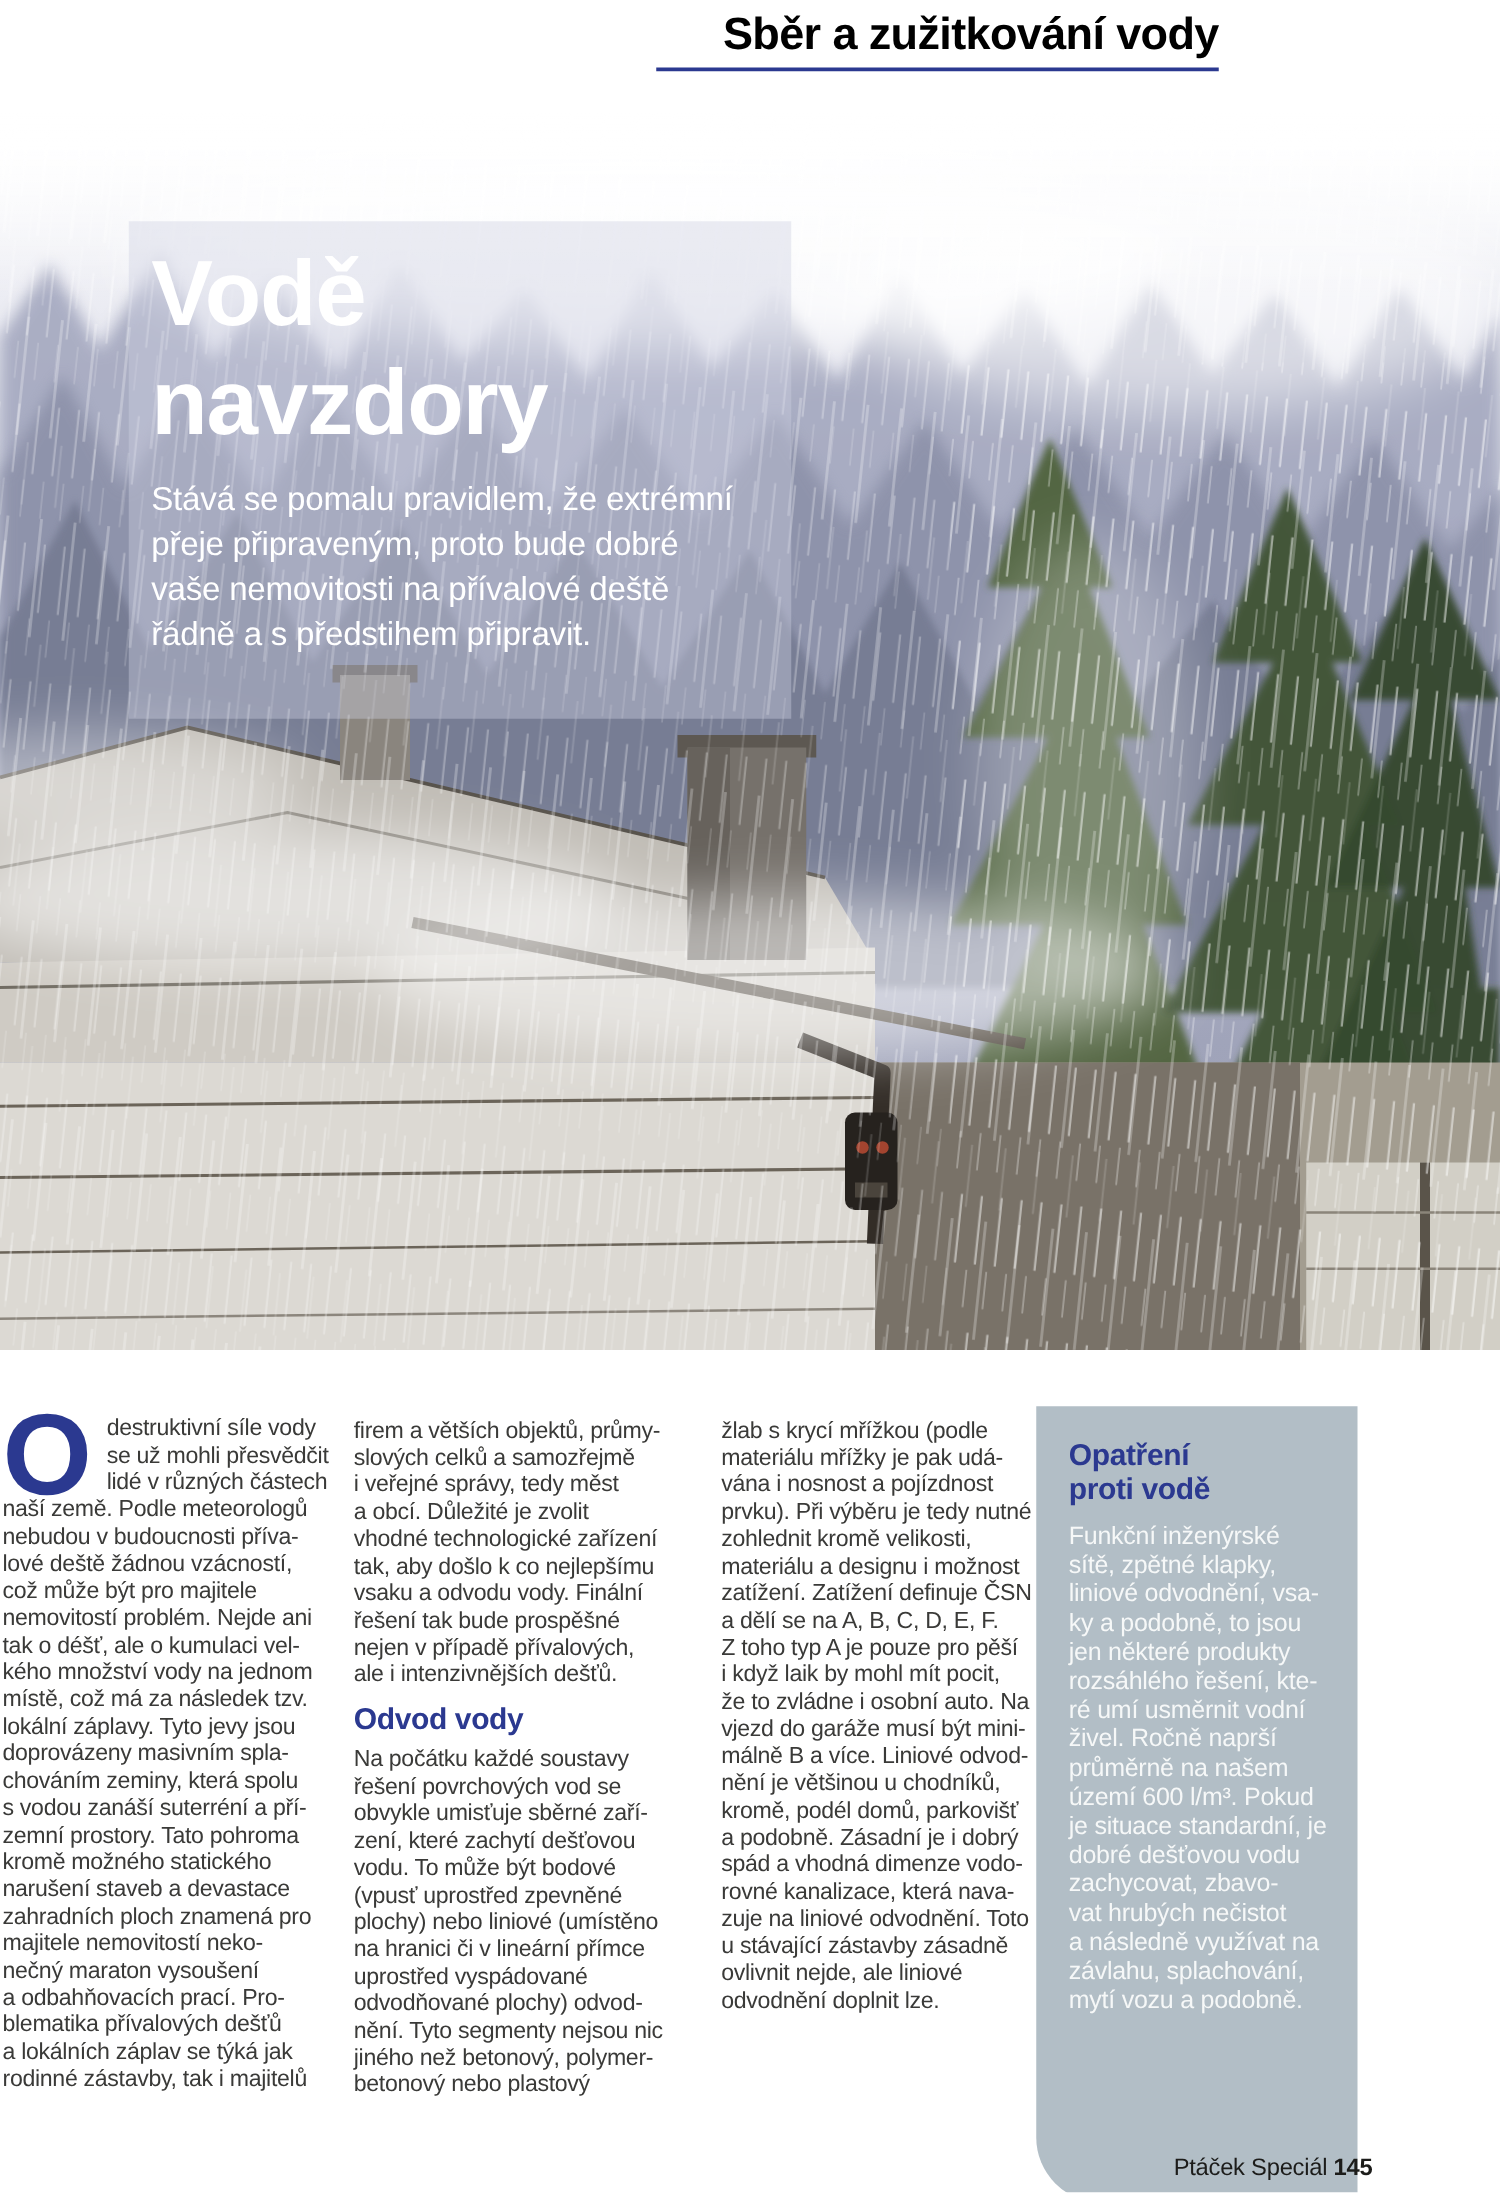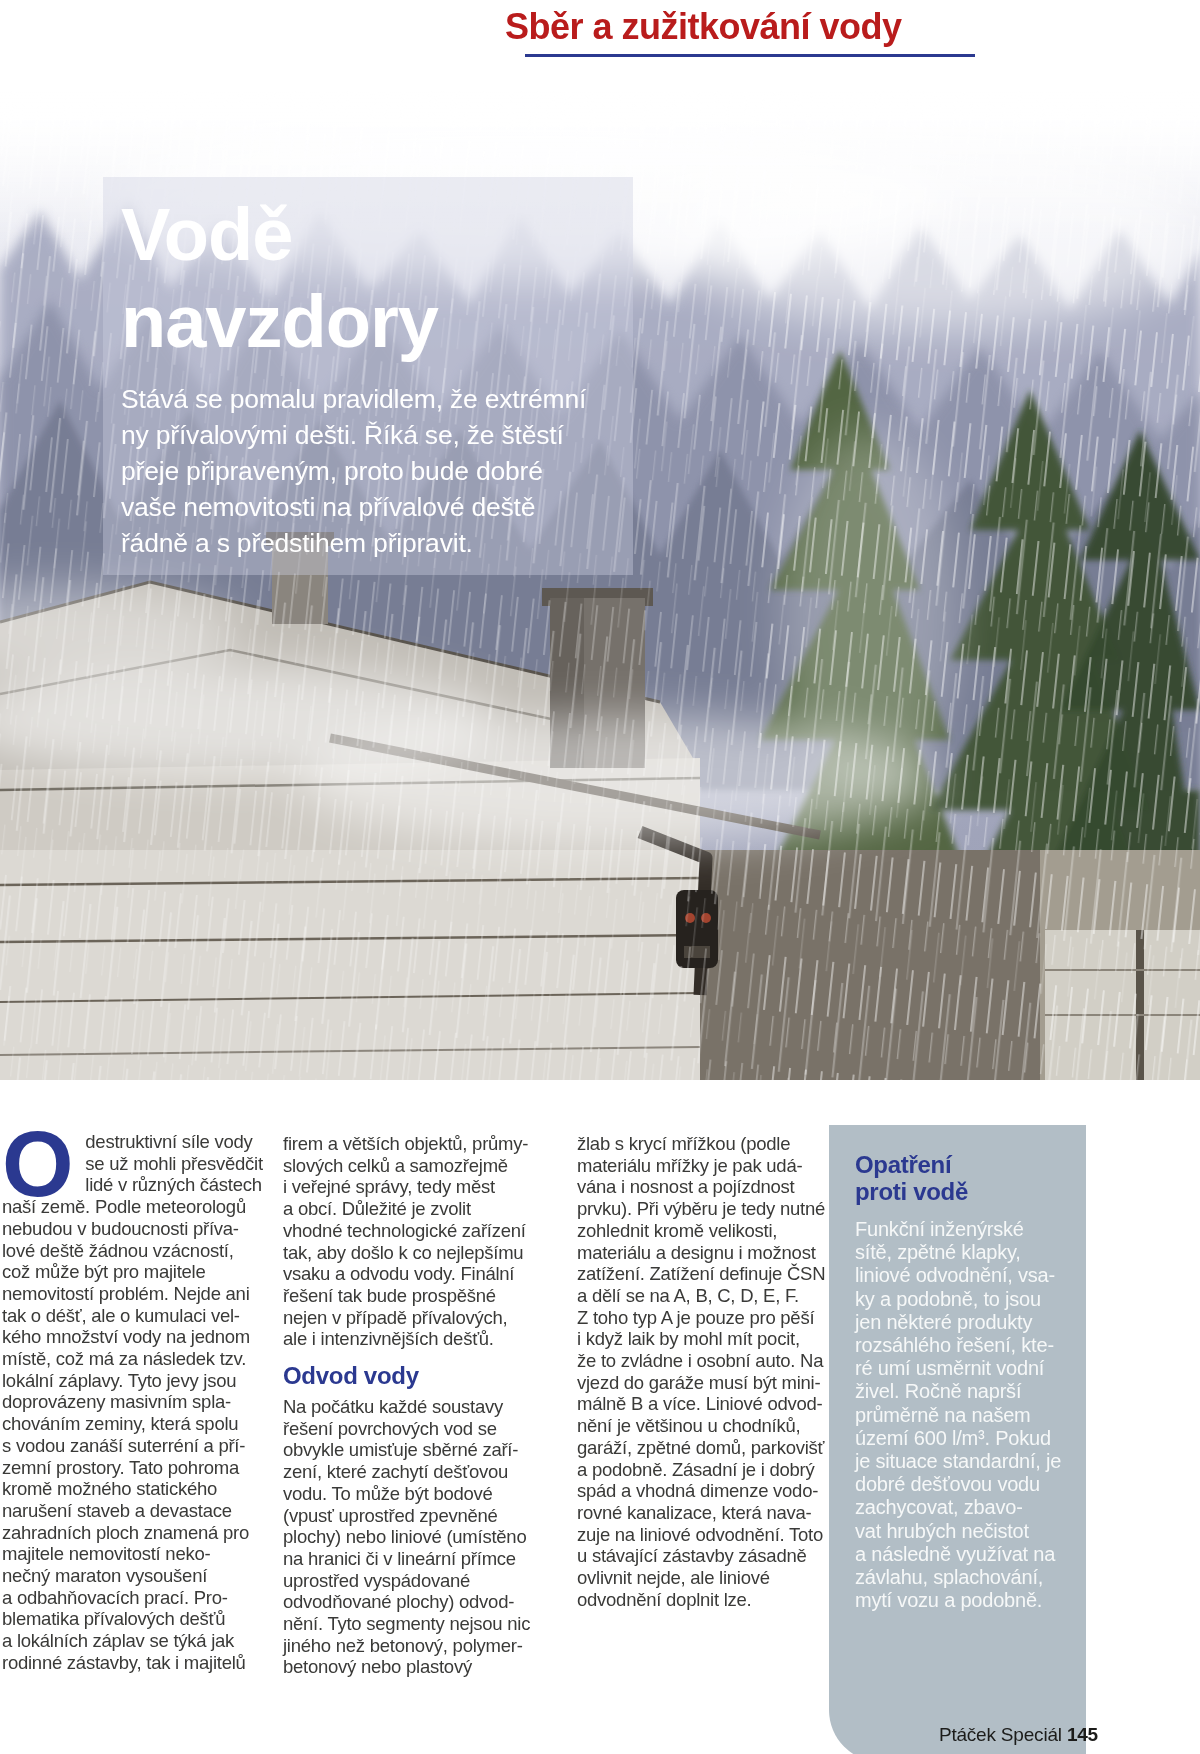--- a/index.html
+++ b/index.html
@@ -1,21 +1,21 @@
 <!DOCTYPE html>
 <html lang="cs"><head>
 <meta charset="utf-8">
 <style>
   html,body{margin:0;padding:0;background:#ffffff;}
   .page{position:relative;width:1200px;height:1754px;background:#ffffff;overflow:hidden;
         font-family:"Liberation Sans", sans-serif;color:#3a3a38;}
 
   
-  .kicker{position:absolute;top:6px;left:505px;width:470px;
-          font-size:36px;font-weight:bold;color:#b91c1c;letter-spacing:-0.5px;margin:0;}
+  .kicker{position:absolute;top:6px;left:505px;width:470px;text-align:right;
+          font-size:36px;font-weight:bold;color:#000000;letter-spacing:-0.5px;margin:0;}
   .kicker-rule{position:absolute;top:54px;left:525px;width:450px;height:3px;background:#2b3990;}
 
   
   .hero{position:absolute;top:90px;left:0;width:1200px;height:990px;margin:0;}
   .hero svg{position:absolute;top:0;left:0;}
   .hero-panel{position:absolute;left:103px;top:87px;width:530px;height:398px;
               background:rgba(206,207,224,0.40);}
   .hero-title{padding:14px 0 0 18px;font-size:74px;line-height:87px;font-weight:bold;
               color:#ffffff;letter-spacing:-1px;}
   .hero-lead{padding:16px 0 0 18px;font-size:26.5px;line-height:36px;color:#ffffff;
@@ -162,21 +162,20 @@
       <rect x="0" y="0" width="1200" height="150" fill="url(#fadeTop)"></rect>
     </svg>
 
     <div class="hero-panel">
       <div class="hero-title">
         <div>Vodě</div>
         <div>navzdory</div>
       </div>
       <div class="hero-lead">
           <div class="tl">Stává se pomalu pravidlem, že extrémní</div>
-          <div class="tl">ny přívalovými dešti. Říká se, že štěstí</div>
           <div class="tl">přeje připraveným, proto bude dobré</div>
           <div class="tl">vaše nemovitosti na přívalové deště</div>
           <div class="tl">řádně a s předstihem připravit.</div>
         </div>
     </div>
   </figure>
 
   <main>
     <div class="bodycol col1">
       <span class="dropcap">O</span>
@@ -249,21 +248,21 @@
           <div class="tl">zohlednit kromě velikosti,</div>
           <div class="tl">materiálu a designu i možnost</div>
           <div class="tl">zatížení. Zatížení definuje ČSN</div>
           <div class="tl">a dělí se na A, B, C, D, E, F.</div>
           <div class="tl">Z toho typ A je pouze pro pěší</div>
           <div class="tl">i když laik by mohl mít pocit,</div>
           <div class="tl">že to zvládne i osobní auto. Na</div>
           <div class="tl">vjezd do garáže musí být mini-</div>
           <div class="tl">málně B a více. Liniové odvod-</div>
           <div class="tl">nění je většinou u chodníků,</div>
-          <div class="tl">garáží, zpětné domů, parkovišť</div>
+          <div class="tl">kromě, podél domů, parkovišť</div>
           <div class="tl">a podobně. Zásadní je i dobrý</div>
           <div class="tl">spád a vhodná dimenze vodo-</div>
           <div class="tl">rovné kanalizace, která nava-</div>
           <div class="tl">zuje na liniové odvodnění. Toto</div>
           <div class="tl">u stávající zástavby zásadně</div>
           <div class="tl">ovlivnit nejde, ale liniové</div>
           <div class="tl">odvodnění doplnit lze.</div>
         </div>
     </div>
 

